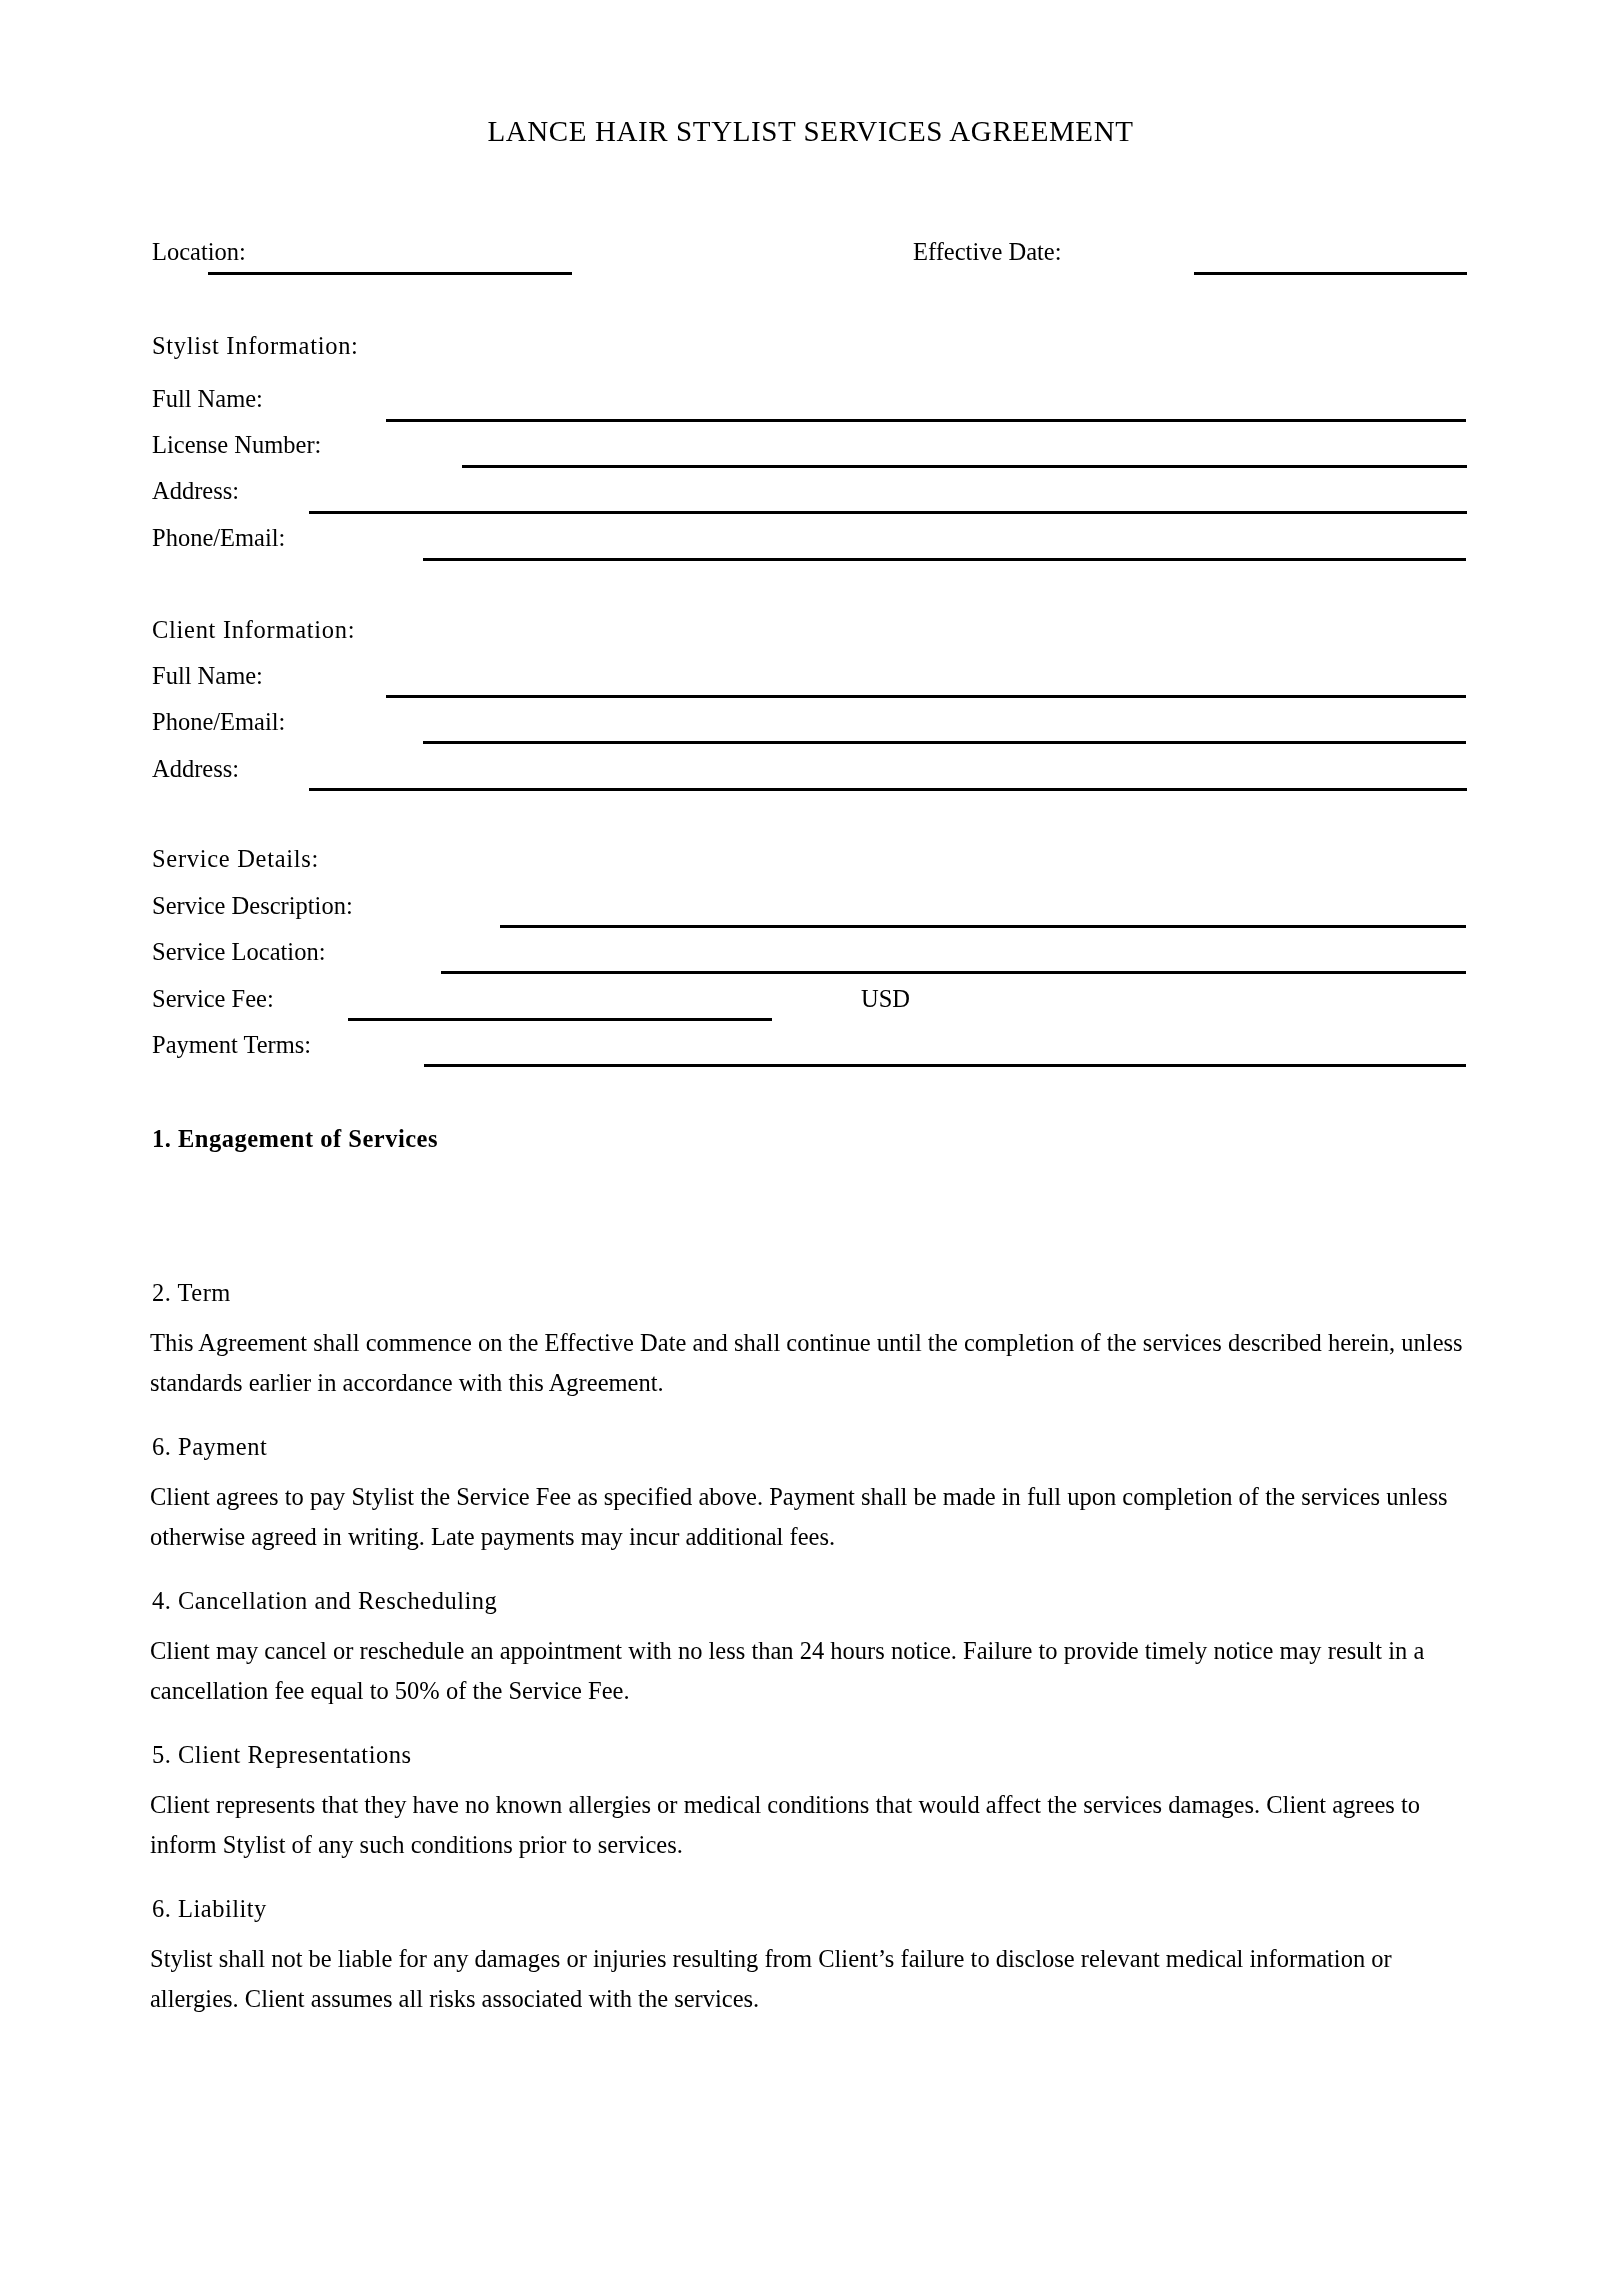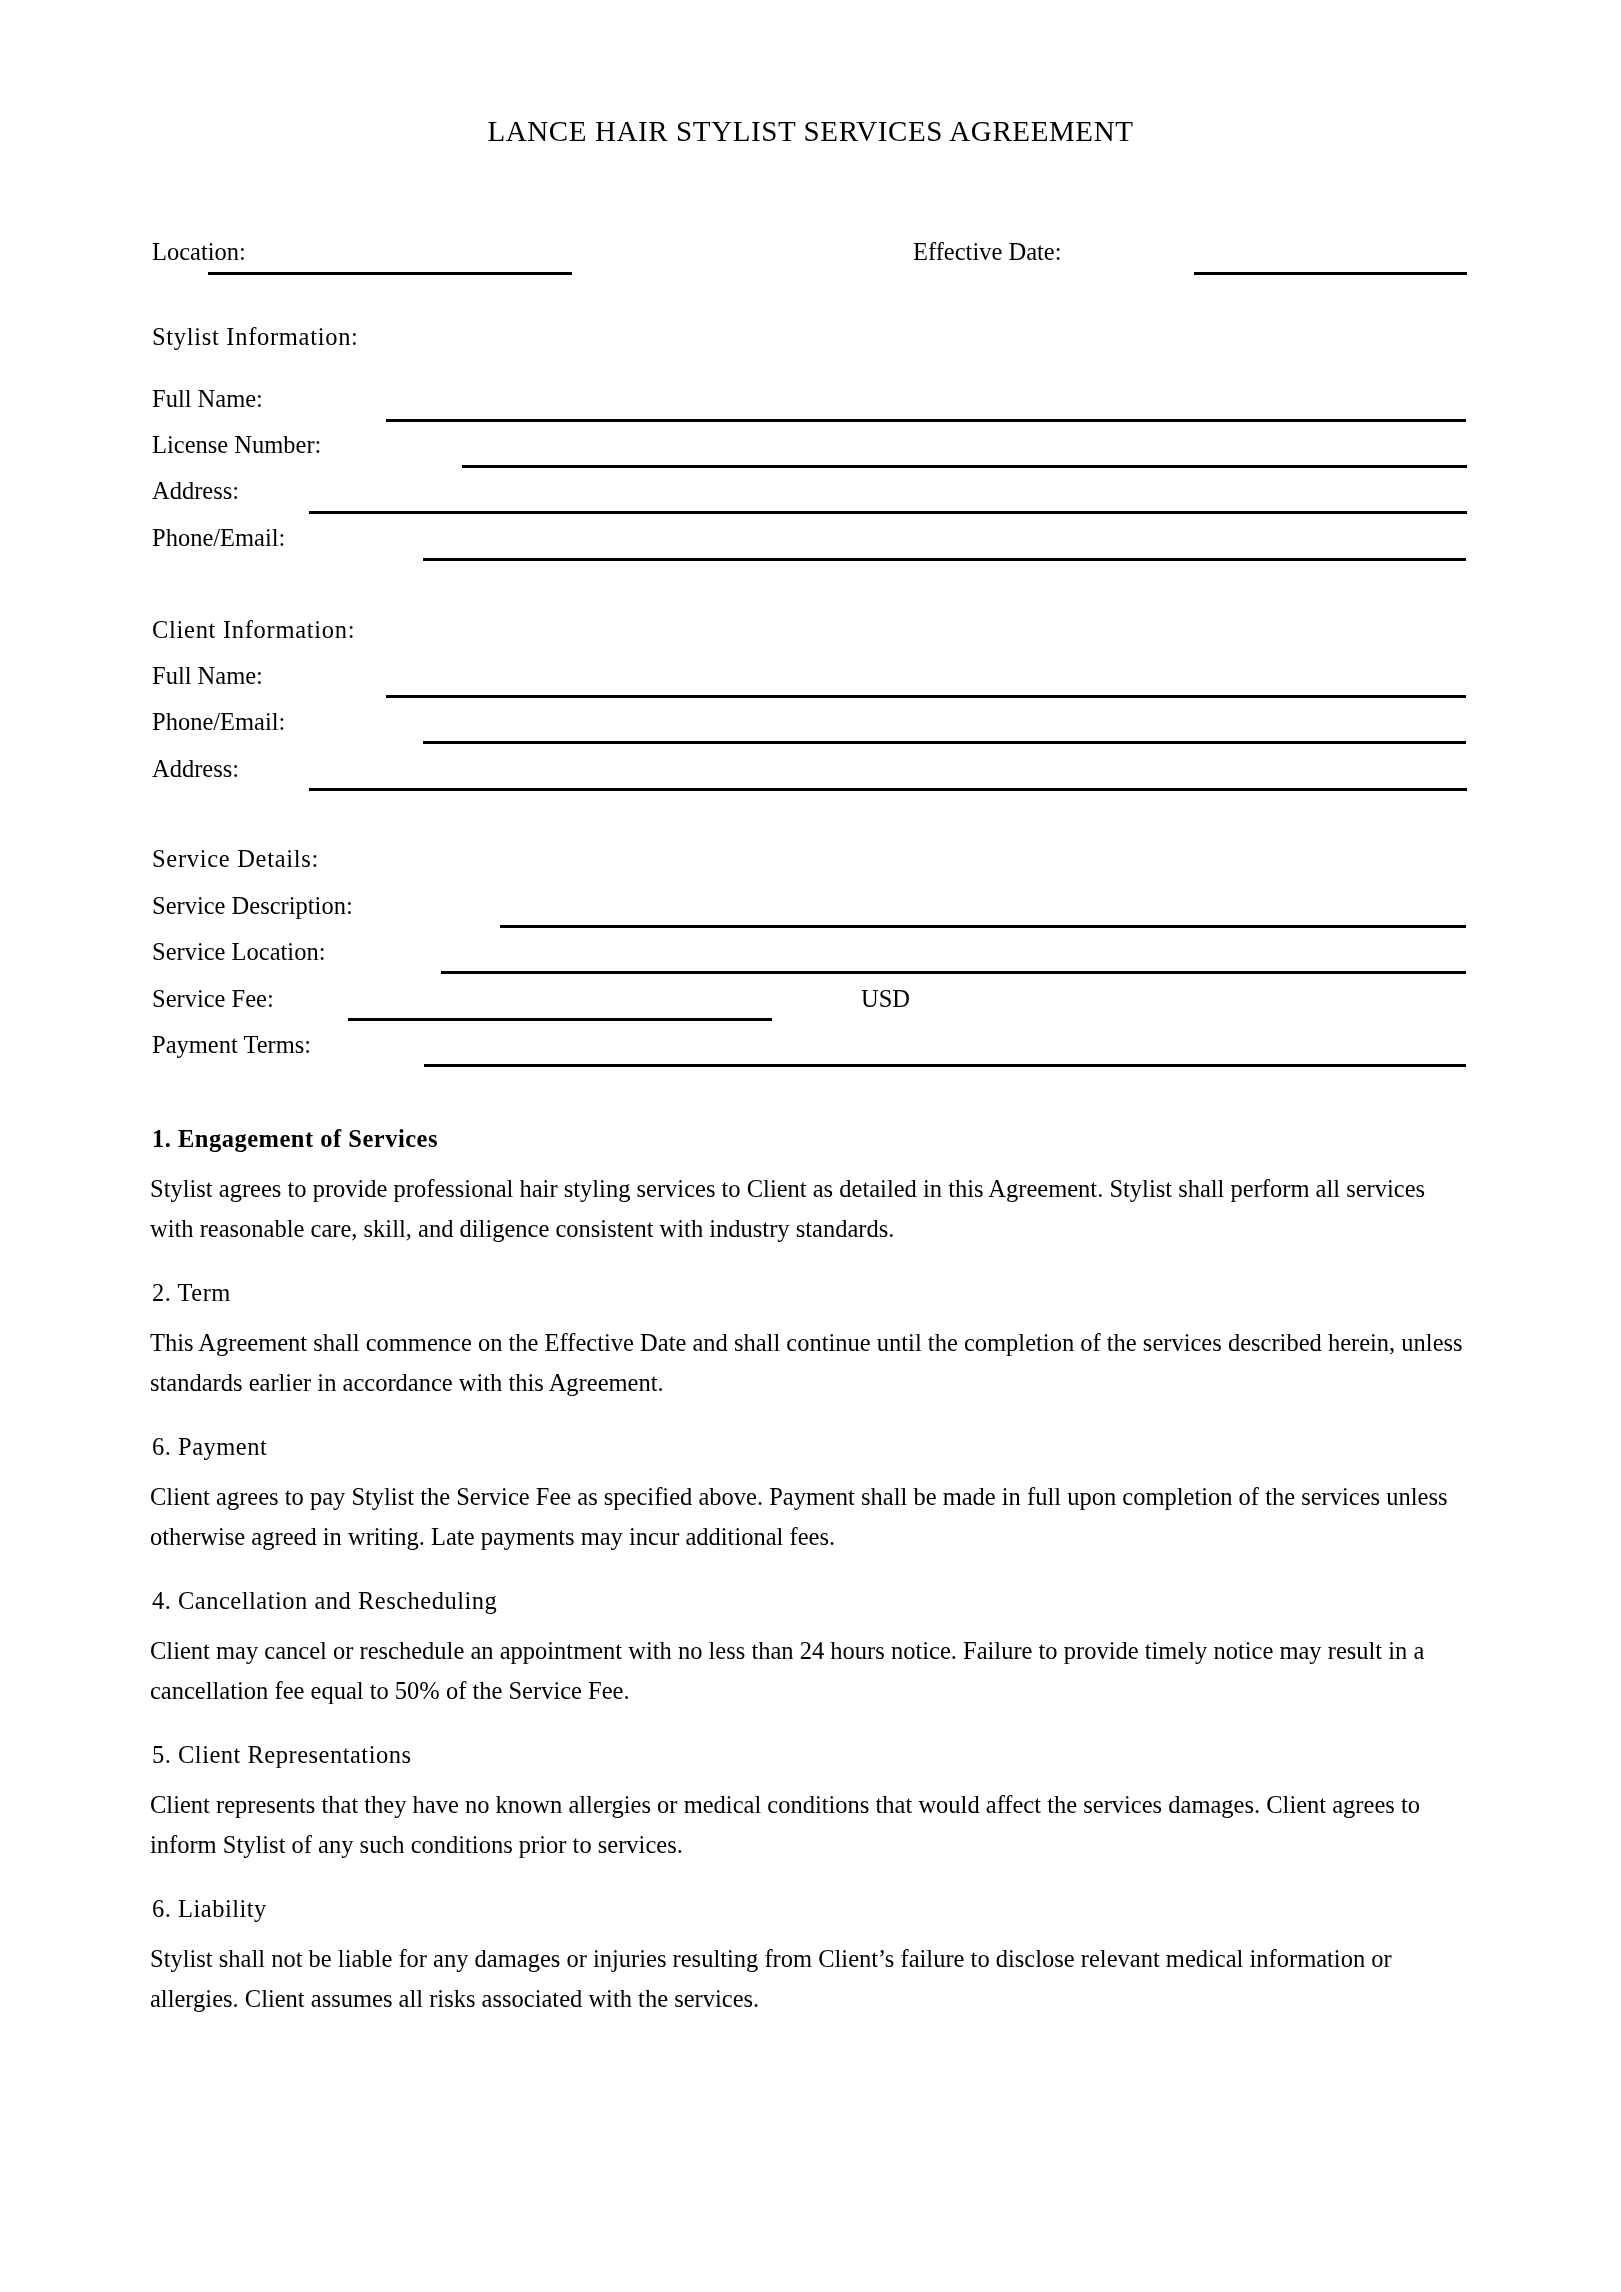--- a/index.html
+++ b/index.html
@@ -74,21 +74,21 @@
   <div class="doc-title">LANCE HAIR STYLIST SERVICES AGREEMENT</div>
 
   <div class="lbl" style="left:152px; top:238px;">Location:</div>
   <div class="rule" style="left:208px; top:272px; width:364px;"></div>
   <div class="lbl" style="left:208px; top:238px; width:364px; white-space:nowrap;"></div>
 
   <div class="lbl" style="left:913px; top:238px;">Effective Date:</div>
   <div class="rule" style="left:1194px; top:272px; width:273px;"></div>
   <div class="lbl" style="left:1194px; top:238px; width:273px;"></div>
 
-  <div class="lbl sec-head" style="left:152px; top:323px;text-align:center;">Stylist Information:</div>
+  <div class="lbl sec-head" style="left:152px; top:332px;text-align:center;">Stylist Information:</div>
 
   <div class="lbl" style="left:152px; top:385px;">Full Name:</div>
   <div class="rule" style="left:386px; top:419px; width:1080px;"></div>
   <div class="lbl" style="left:386px; top:385px;"></div>
 
   <div class="lbl" style="left:152px; top:431px;">License Number:</div>
   <div class="rule" style="left:462px; top:465px; width:1005px;"></div>
   <div class="lbl" style="left:462px; top:431px;"></div>
 
   <div class="lbl" style="left:152px; top:477px;">Address:</div>
@@ -126,21 +126,20 @@
   <div class="lbl" style="left:152px; top:985px;">Service Fee:</div>
   <div class="rule" style="left:348px; top:1018px; width:424px;"></div>
   <div class="lbl" style="left:348px; top:985px;"></div>
   <div class="lbl" style="left:861px; top:985px;">USD</div>
 
   <div class="lbl" style="left:152px; top:1031px;">Payment Terms:</div>
   <div class="rule" style="left:424px; top:1064px; width:1042px;"></div>
   <div class="lbl" style="left:424px; top:1031px;"></div>
 
   <div class="lbl clause-head" style="left:152px; top:1125px;font-weight:bold;">1. Engagement of Services</div>
-  <div class="para" style="left:150px; top:1169px;">Stylist agrees to provide professional hair styling services to Client as detailed in this Agreement. Stylist shall perform all services with reasonable care, skill, and diligence consistent with industry standards.</div>
 
   <div class="lbl clause-head" style="left:152px; top:1279px;">2. Term</div>
   <div class="para" style="left:150px; top:1323px;">This Agreement shall commence on the Effective Date and shall continue until the completion of the services described herein, unless standards earlier in accordance with this Agreement.</div>
 
   <div class="lbl clause-head" style="left:152px; top:1433px;">6. Payment</div>
   <div class="para" style="left:150px; top:1477px;">Client agrees to pay Stylist the Service Fee as specified above. Payment shall be made in full upon completion of the services unless otherwise agreed in writing. Late payments may incur additional fees.</div>
 
   <div class="lbl clause-head" style="left:152px; top:1587px;">4. Cancellation and Rescheduling</div>
   <div class="para" style="left:150px; top:1631px;">Client may cancel or reschedule an appointment with no less than 24 hours notice. Failure to provide timely notice may result in a cancellation fee equal to 50% of the Service Fee.</div>
 

